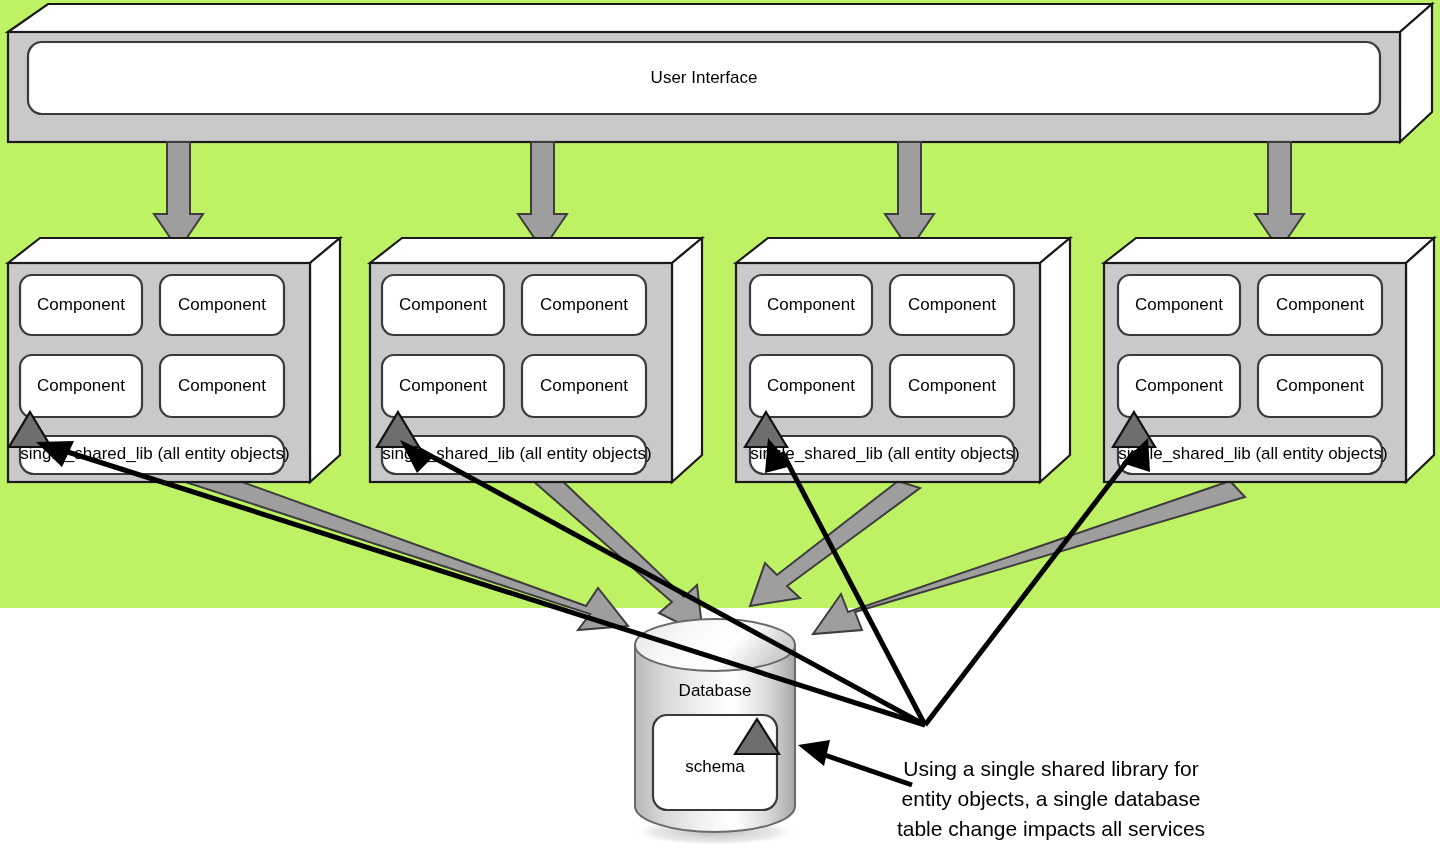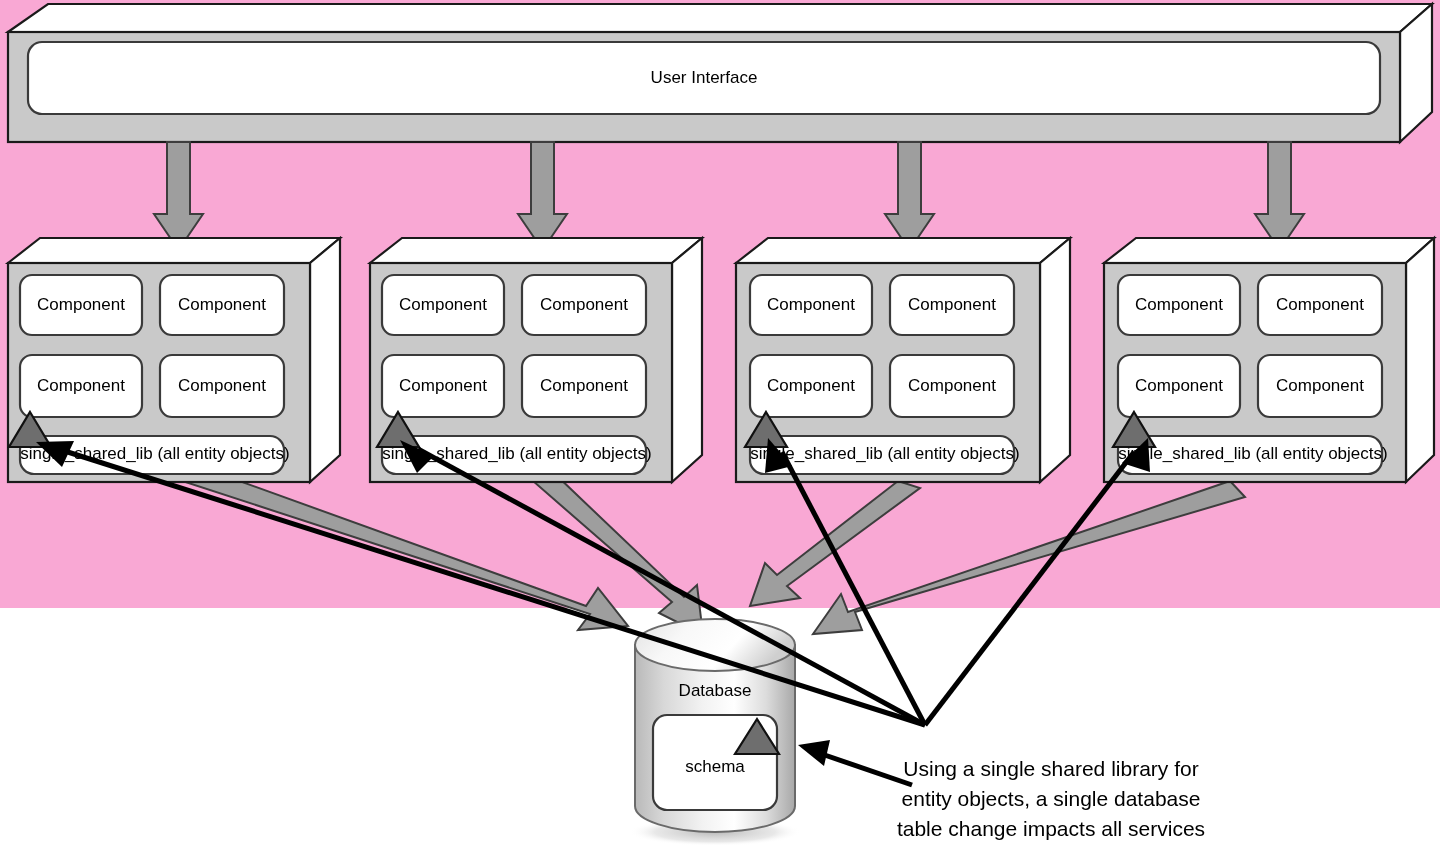--- a/index.html
+++ b/index.html
@@ -11,21 +11,21 @@
   body {
     font-family: "Liberation Sans", sans-serif;
     width: 1440px;
     height: 848px;
     overflow: hidden;
   }
   #diagram-root {
     position: relative;
     width: 1440px;
     height: 608px;
-    background: #f9a8d4;
+    background: #bef264;
   }
   #diagram-svg {
     position: absolute;
     top: 0;
     left: 0;
     width: 1440px;
     height: 848px;
   }
   .lbl {
     font-family: "Liberation Sans", sans-serif;

